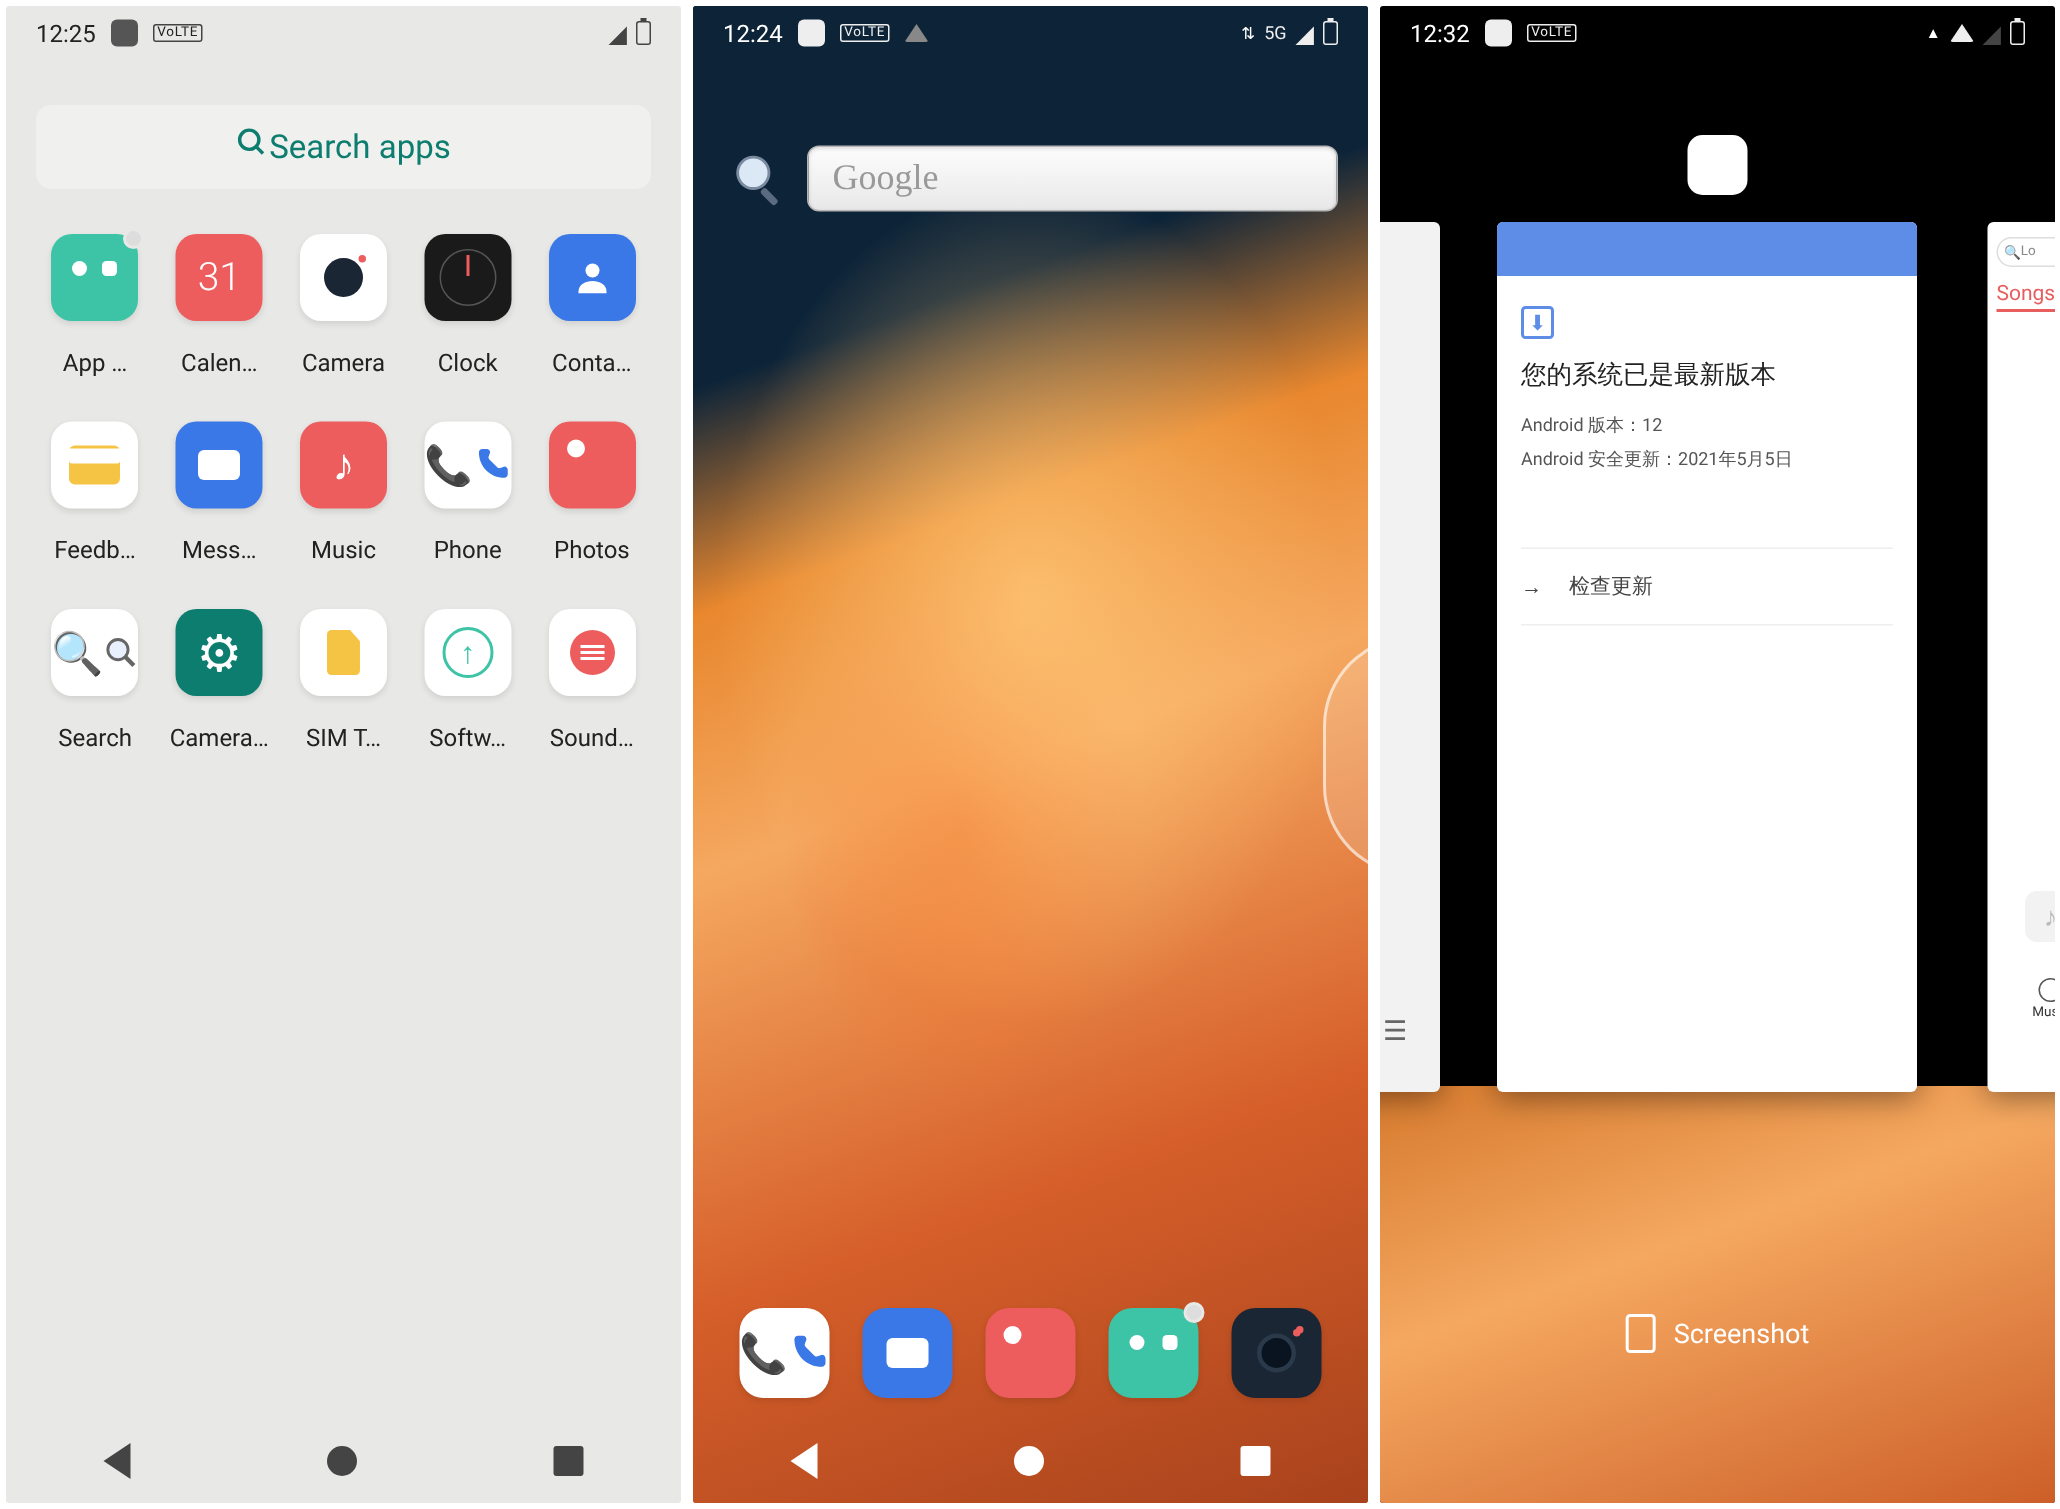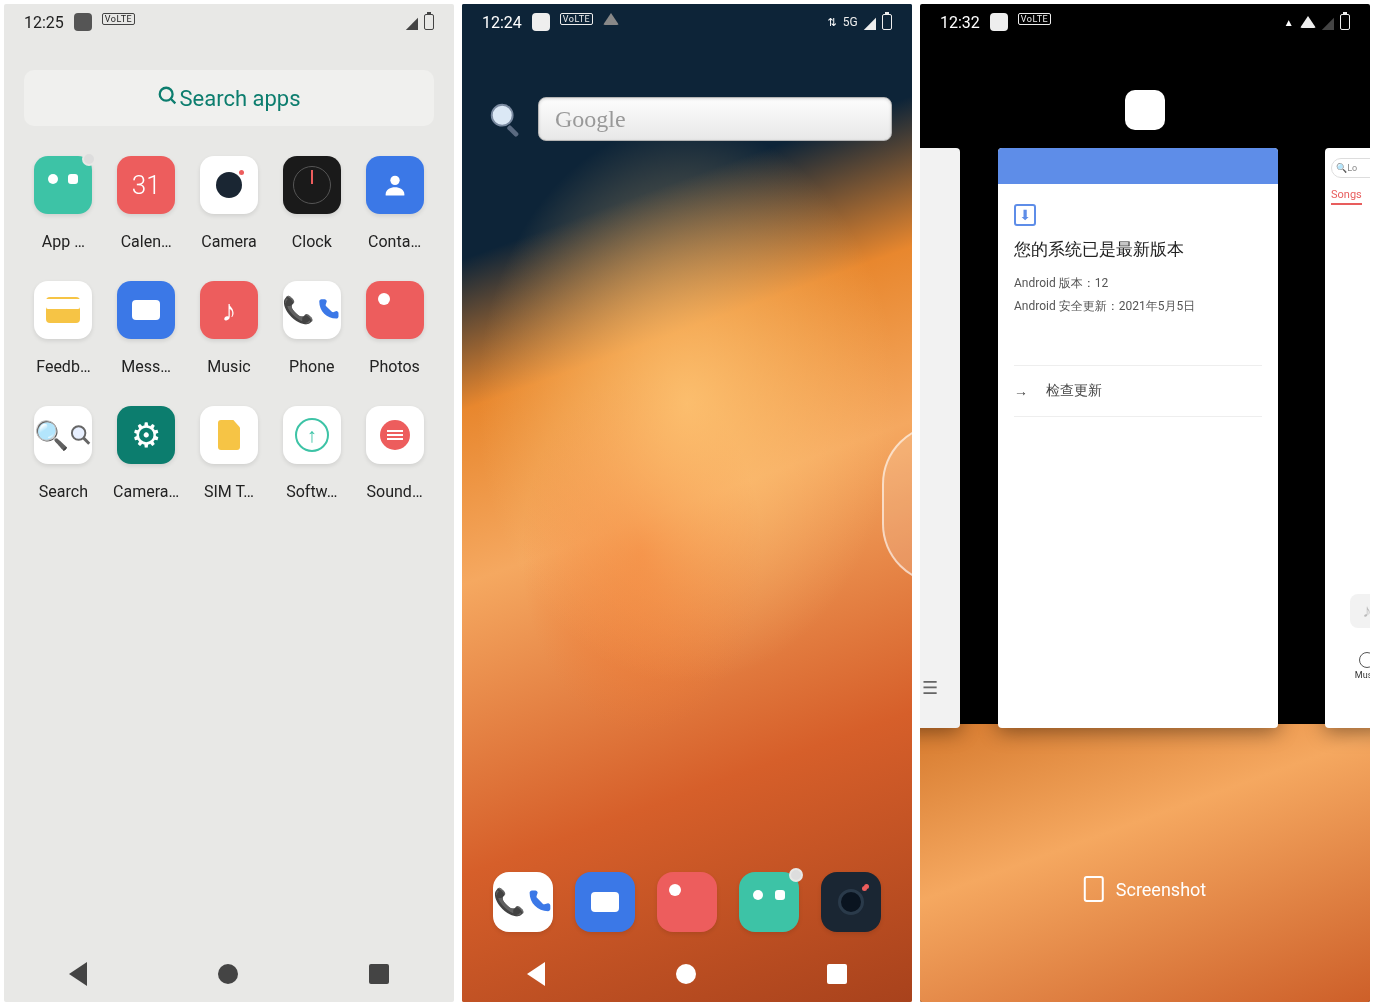--- a/index.html
+++ b/index.html
@@ -23,21 +23,21 @@
   
   .p1 { background: #e8e8e6; }
   .status-bar {
     height: 36px;
     display: flex;
     align-items: center;
     padding: 0 20px;
     font-size: 16px;
     color: #222;
   }
-  .status-left { display:flex; align-items:flex-start; gap:10px; }
+  .status-left { display:flex; align-items:center; gap:10px; }
   .status-right { margin-left:auto; display:flex; align-items:center; gap:6px; font-size:14px;}
   .sq-icon { width:18px; height:18px; background:#555; border-radius:4px;}
   .volte { font-size:9px; letter-spacing:0.5px; border:1px solid #444; padding:0 2px; border-radius:2px;}
   .signal::before { content:"◢"; font-size:16px; color:#444; }
   .battery { width:10px; height:16px; border:1.5px solid #444; border-radius:2px; position:relative;}
   .battery::before { content:""; position:absolute; top:-3px; left:2px; width:4px; height:2px; background:#444;}
 
   .search-apps {
     margin: 30px 20px 20px;
     background:#f0f0ee;
@@ -213,21 +213,21 @@
   .card-line{font-size:12px;color:#555;margin-bottom:6px;}
   .card-action{margin-top:50px;padding:16px 0;border-top:1px solid #eee;border-bottom:1px solid #eee;display:flex;align-items:center;gap:18px;color:#444;font-size:14px;}
 
   .recent-card-right{
     position:absolute;right:-20px;top:58px;width:65px;height:580px;
     background:#fff;border-radius:4px 0 0 4px;
     box-shadow:0 4px 20px rgba(0,0,0,0.4);
     padding:10px 6px;font-size:11px;color:#888;
   }
   .recent-card-right .srch{border:1px solid #ddd;border-radius:12px;height:20px;display:flex;align-items:center;padding:0 4px;font-size:9px;margin-bottom:10px;}
-  .songs-tab{color:#e85d5d;font-size:11px;border-bottom:2px solid #e85d5d;display:inline-block;padding-bottom:2px;}
+  .songs-tab{color:#e85d5d;font-size:14px;border-bottom:2px solid #e85d5d;display:inline-block;padding-bottom:2px;}
   .float-music{position:absolute;right:6px;bottom:100px;width:34px;height:34px;background:#f2f2f2;border-radius:8px;display:flex;align-items:center;justify-content:center;color:#bbb;font-size:18px;}
   .float-label{position:absolute;right:6px;bottom:48px;width:34px;text-align:center;font-size:9px;color:#333;}
   .float-label .ring{width:16px;height:16px;border:1.5px solid #555;border-radius:50%;margin:0 auto 2px;position:relative;}
 
   .screenshot-btn{
     position:absolute;bottom:100px;left:50%;transform:translateX(-50%);z-index:3;
     display:flex;align-items:center;gap:12px;color:#fff;font-size:18px;
   }
   .screenshot-btn .ico{width:20px;height:26px;border:2px solid #fff;border-radius:3px;position:relative;}
 

